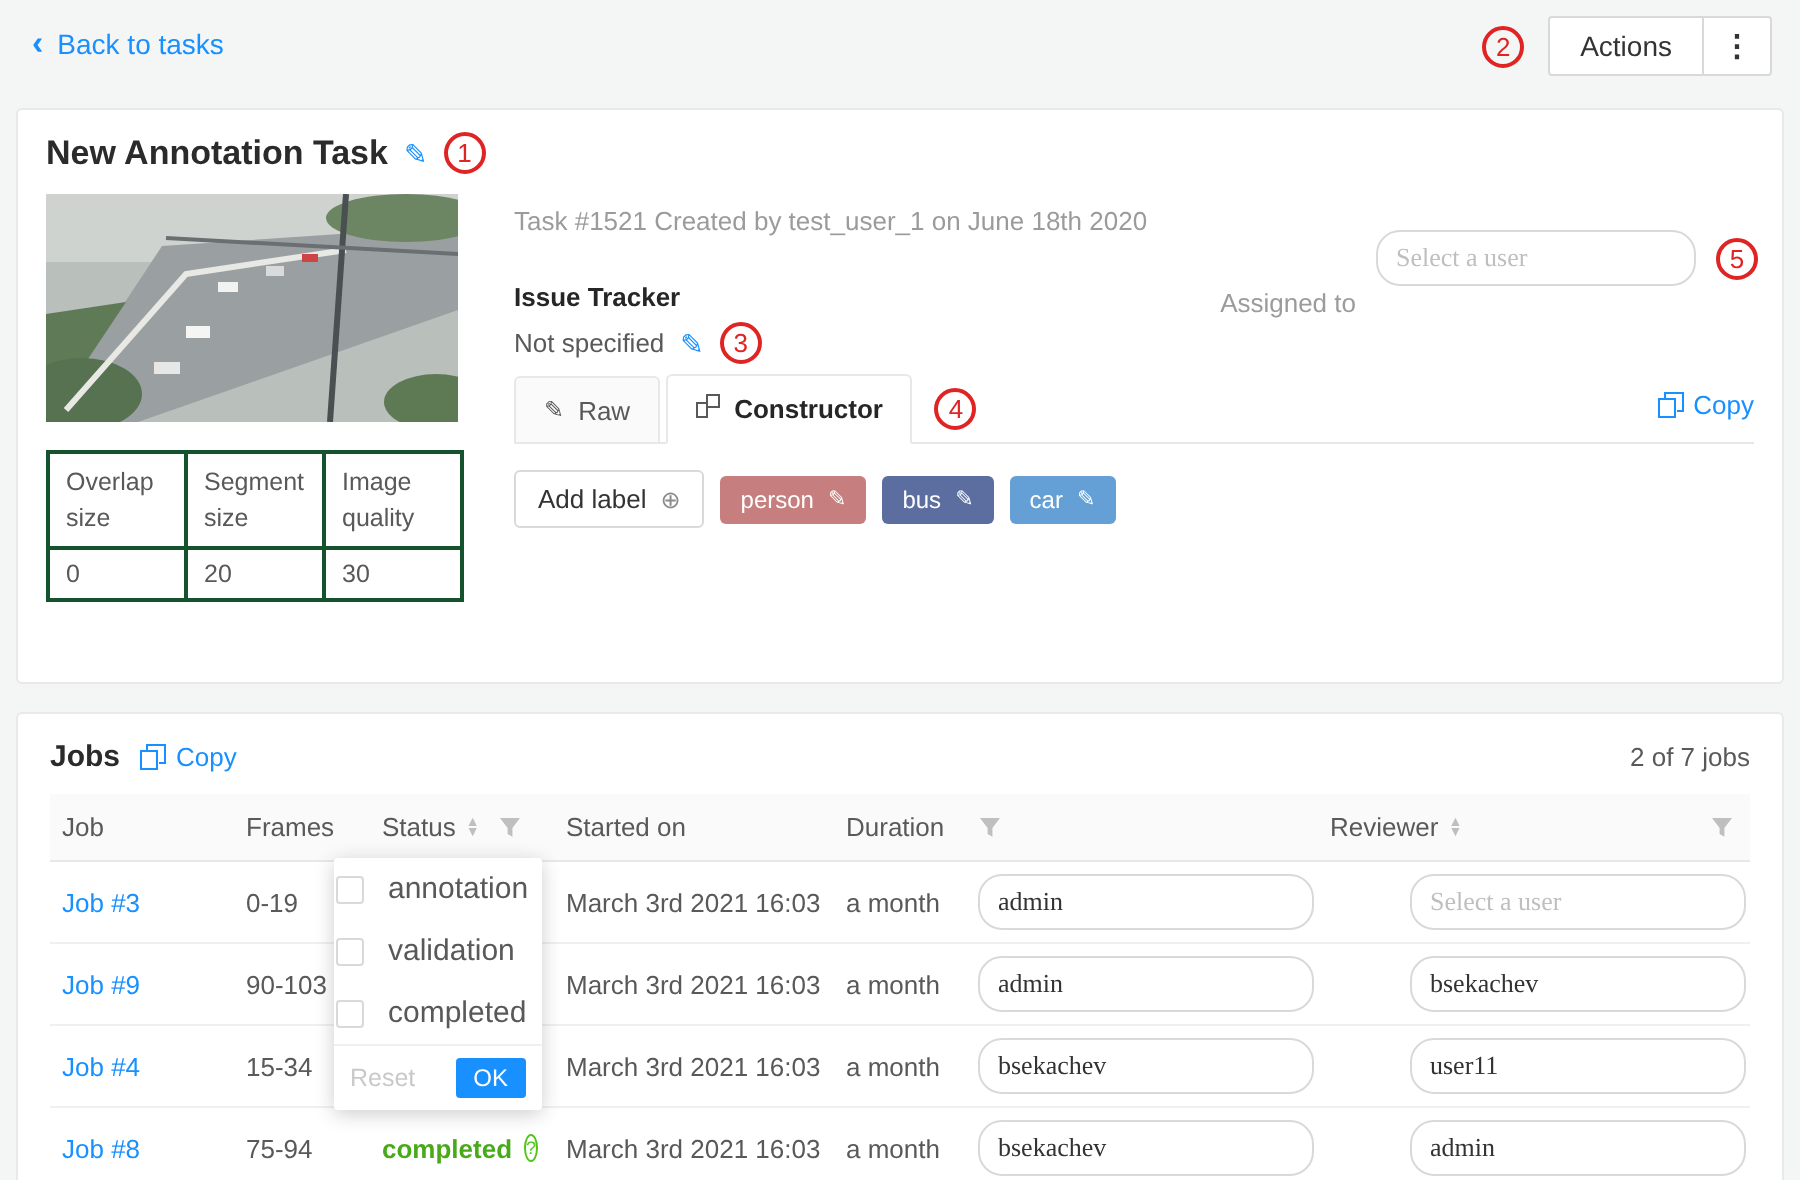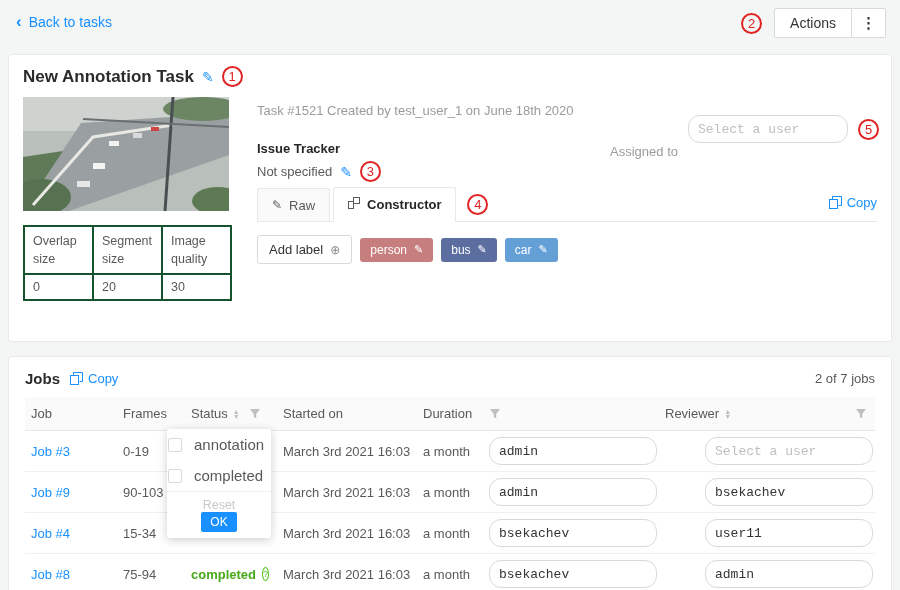--- a/index.html
+++ b/index.html
@@ -38,21 +38,21 @@
   .task-title-row { position:absolute; left:14px; top:11px; display:flex; align-items:center; gap:8px; }
   .task-title { font-size:17px; font-weight:600; color:#2b2b2b; }
   .edit-icon { color:#1890ff; font-size:14px; cursor:pointer; }
   .thumb { position:absolute; left:14px; top:42px; width:206px; height:114px; overflow:hidden; }
   .params-table { position:absolute; left:14px; top:170px; border-collapse:collapse; font-size:12.5px; color:#595959; }
   .params-table th, .params-table td { border:2px solid #14532d; font-weight:400; text-align:left; padding:5px 8px; vertical-align:top; width:69px; }
   .params-table th { line-height:1.45; }
   .task-meta { position:absolute; left:248px; top:48px; font-size:13px; color:#9b9b9b; }
   .assigned { position:absolute; top:44px; right:12px; display:flex; align-items:center; gap:10px; }
   .assigned-label { color:#9b9b9b; font-size:13px;margin-top:45px; }
-  .text-input { height:28px; border:1px solid #d9d9d9; border-radius:12px; padding:0 9px; font-size:13px; color:#333; font-family:Liberation Mono, monospace; outline:none; }
+  .text-input { height:28px; border:1px solid #d9d9d9; border-radius:12px; padding:0 9px; font-size:13px; color:#333; font-family:Liberation Serif, serif; outline:none; }
   .text-input::placeholder { color:#bfbfbf; }
   .assigned .text-input { width:160px; }
   .issue-label { position:absolute; left:248px; top:86px; font-size:13px; font-weight:700; color:#262626; }
   .issue-value-row { position:absolute; left:248px; top:106px; display:flex; align-items:center; gap:8px; font-size:13px; color:#595959; }
   
   .tabs-area { position:absolute; left:248px; top:132px; right:14px; }
   .tabs-bar { display:flex; align-items:flex-end; border-bottom:1px solid #e8e8e8; height:35px; position:relative; }
   .tab { display:flex; align-items:center; gap:7px; padding:0 14px; height:33px; font-size:13px; color:#595959; background:#fafafa; border:1px solid #e8e8e8; border-bottom:none; border-radius:3px 3px 0 0; margin-right:3px; cursor:pointer; }
   .tab.active { background:#fff; color:#262626; font-weight:600; height:35px; margin-bottom:-1px; border-bottom:1px solid #fff; }
   .tab .tab-ic { font-size:12px; color:#595959; }
@@ -79,21 +79,21 @@
   .funnel { width:12px; height:12px; cursor:pointer; }
   .job-link { color:#1890ff; cursor:pointer; }
   .cell-input { width:168px; }
   .status-done { color:#49aa19; font-weight:600; }
   .q-icon { display:inline-flex; align-items:center; justify-content:center; width:14px; height:14px; border:1px solid #52c41a; border-radius:50%; color:#52c41a; font-size:9px; margin-left:6px; cursor:pointer; }
   .status-cell { display:flex; align-items:center; padding-left:6px; }
   
   .status-popup { position:absolute; left:158px; top:72px; width:104px; background:#fff; border-radius:2px; box-shadow:0 2px 10px rgba(0,0,0,0.2); z-index:6; }
   .popup-item { display:flex; align-items:center; gap:12px; padding:7px 1px; font-size:15px; color:#595959; cursor:pointer; }
   .checkbox { width:14px; height:14px; border:1px solid #d9d9d9; border-radius:2px; background:#fff; flex:none; }
-  .popup-footer { display:flex; justify-content:flex-start; align-items:center; border-top:1px solid #f0f0f0; padding:6px 8px;flex-direction:column; }
+  .popup-footer { display:flex; justify-content:space-between; align-items:center; border-top:1px solid #f0f0f0; padding:6px 8px; }
   .reset-link { color:#c9c9c9; font-size:12.5px; cursor:default; }
   .ok-btn { background:#1890ff; color:#fff; border:none; border-radius:2px; font-size:12px; padding:3px 9px; cursor:pointer; font-family:"Liberation Sans",sans-serif; }
 </style>
 </head>
 <body>
 
 <div class="topbar">
   <div class="back-link">
     <span class="chev">‹</span>
     <span>Back to tasks</span>
@@ -325,20 +325,24 @@
     </div>
   </div>
 
   <div class="status-popup">
     <div class="popup-item">
       <span class="checkbox"></span>
       <span>annotation</span>
     </div>
     <div class="popup-item">
       <span class="checkbox"></span>
+      <span>validation</span>
+    </div>
+    <div class="popup-item">
+      <span class="checkbox"></span>
       <span>completed</span>
     </div>
     <div class="popup-footer">
       <span class="reset-link">Reset</span>
       <button class="ok-btn">OK</button>
     </div>
   </div>
 </div>
 
 </body></html>

